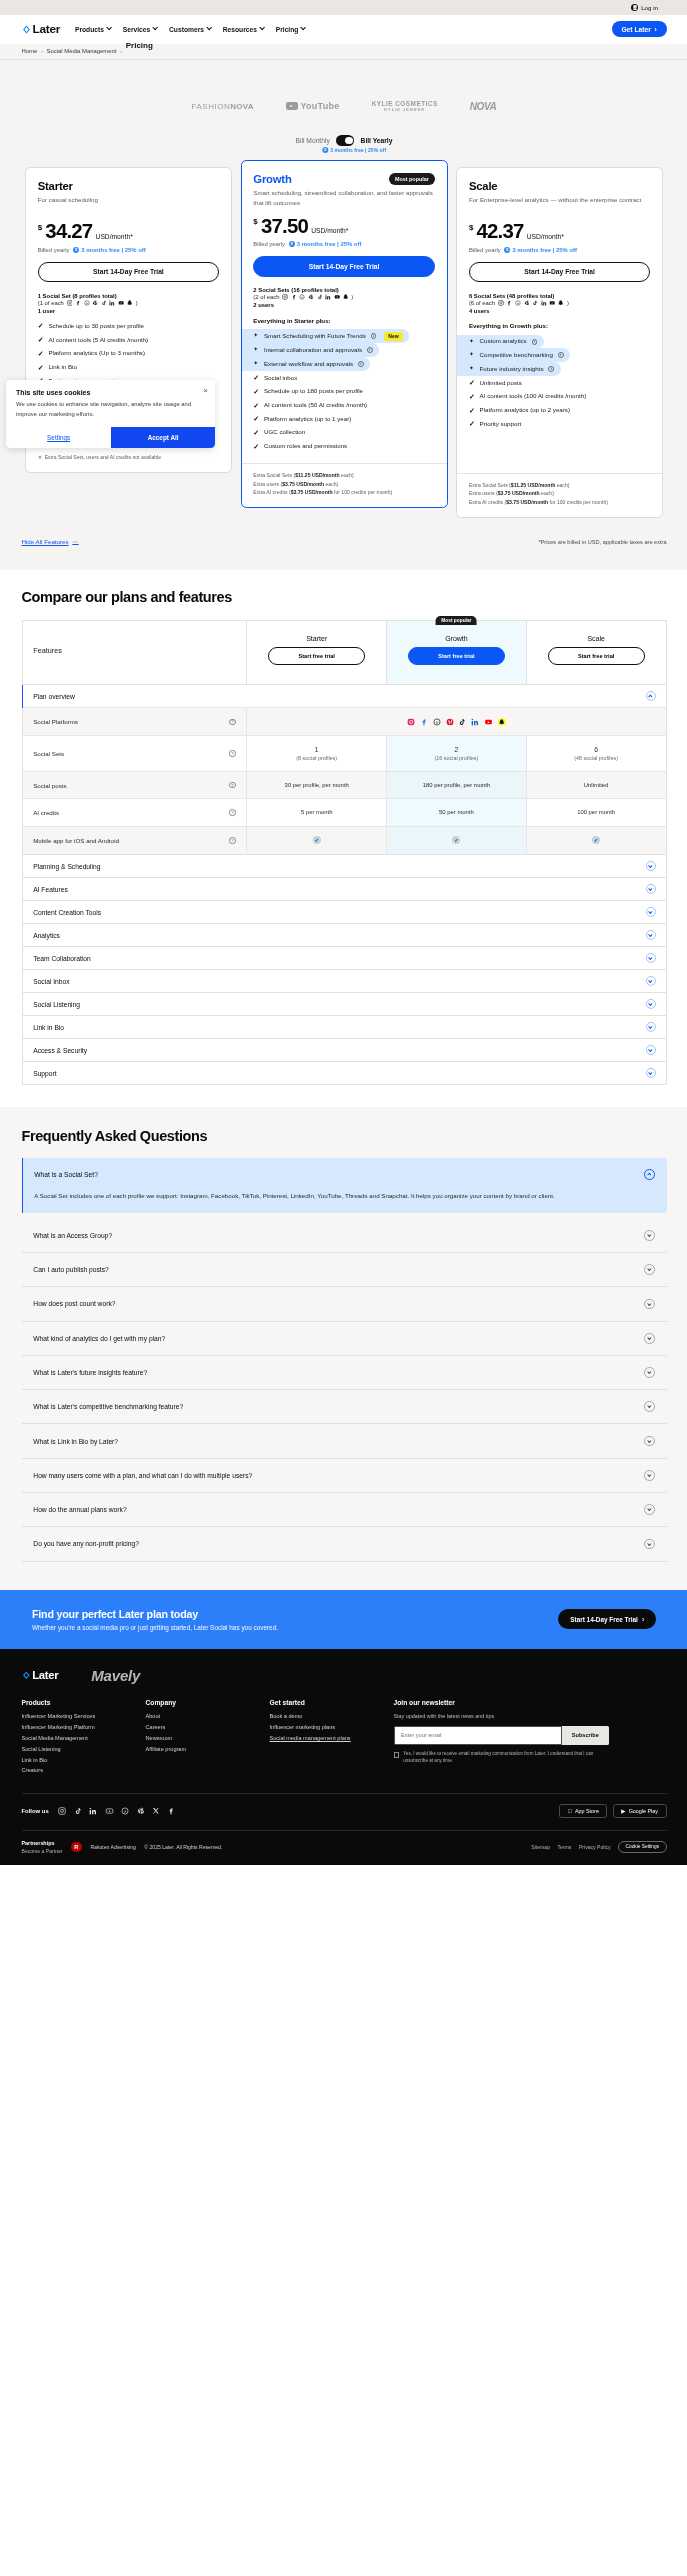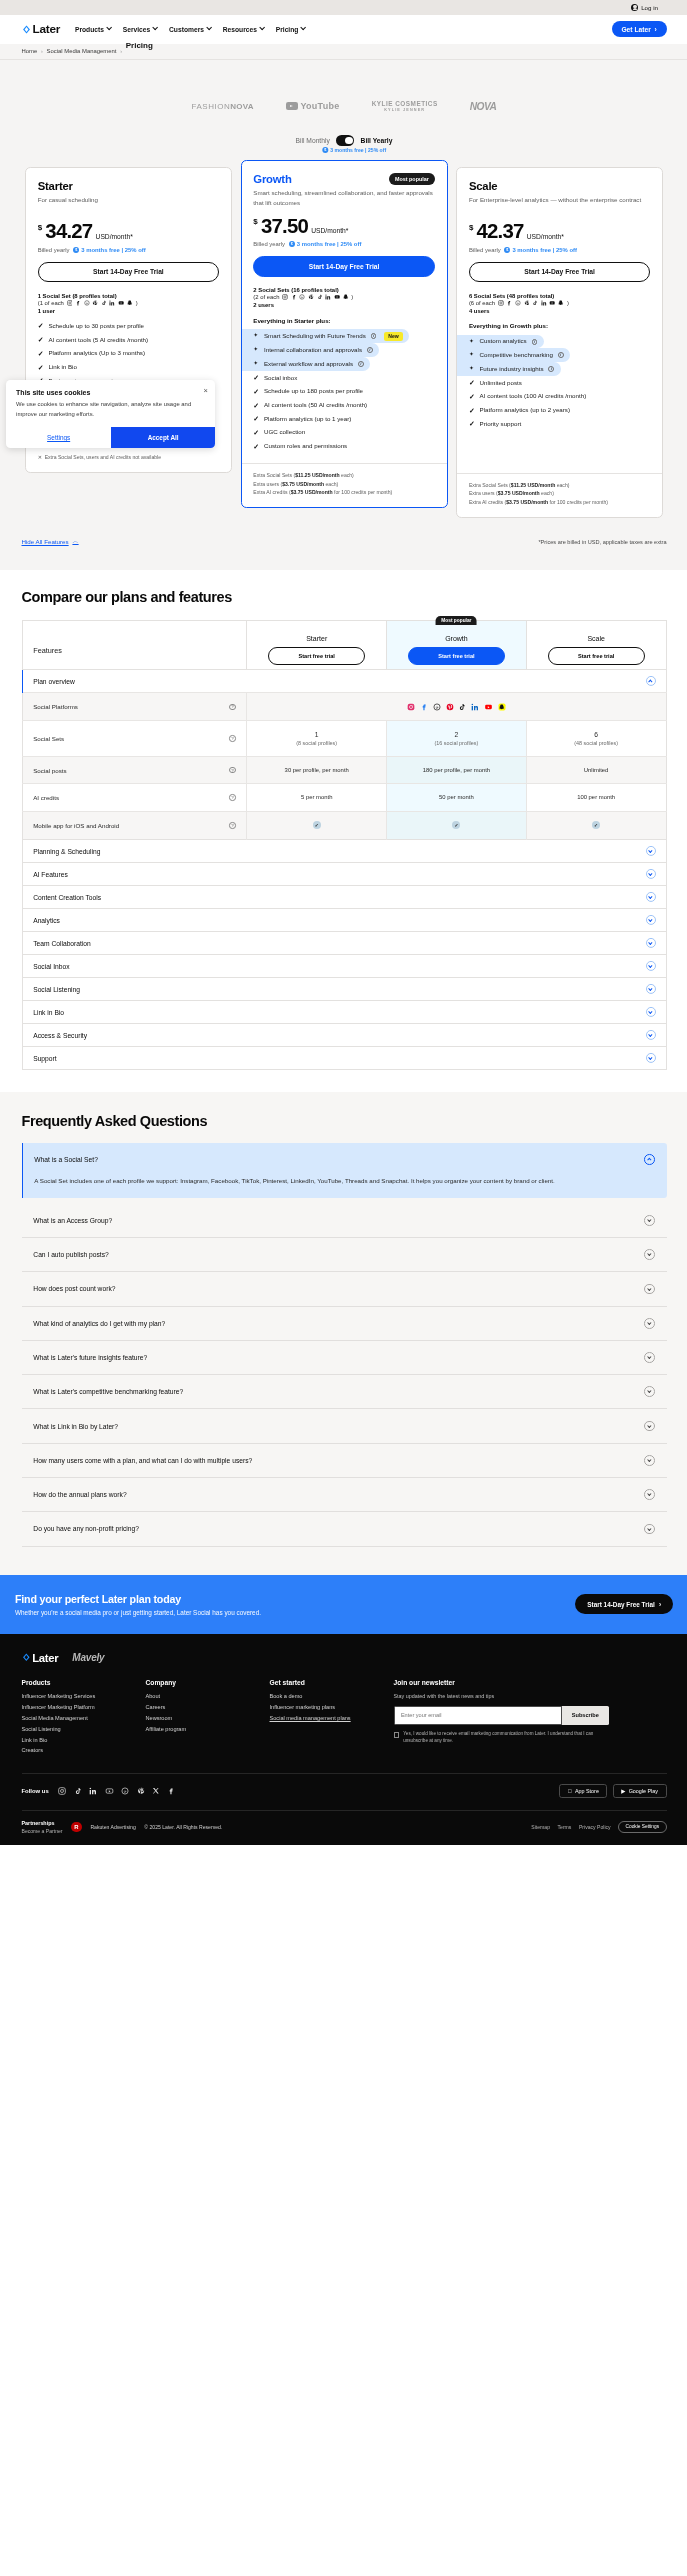--- a/index.html
+++ b/index.html
@@ -197,21 +197,21 @@
   }
   .taxnote { font-size: 5.6px; color: #4a4a4a; }
 
   
   .compare { padding: 19.3px 21.5px 21.5px; background: #fff; }
   .compare h2 { font-size: 14.5px; font-weight: 800; letter-spacing: -0.4px; margin-bottom: 15px; }
   .ctable { width: 645px; border: 0.5px solid #e3e1df; border-collapse: collapse; }
   .ctable col.c1 { width: 226px; }
   .ctable col.cc { width: 140px; }
   .thead-cell {
-    padding: 14px 0 4px; text-align: center; vertical-align: middle;
+    padding: 14px 0 19px; text-align: center; vertical-align: middle;
     border-left: 0.5px solid #e3e1df; position: relative; margin-top: 28px;
   }
   .thead-cell.growth { background: #effaff; }
   .feat-label-head { padding-left: 10.7px; font-size: 7.3px; color: #1b1b1b; text-align: left; }
   .plan-col-name { font-size: 7px; font-weight: 500; margin-bottom: 5.4px; }
   .smallcta {
     display: inline-block; width: 97px; padding: 4.8px 0; border-radius: 10.7px;
     border: 0.6px solid #111; background: #fff; font-size: 5.6px; font-weight: 700;
     cursor: pointer; font-family: inherit;
   }
@@ -279,36 +279,36 @@
     width: 10.7px; height: 10.7px; border: 0.5px solid #a9a7a5; border-radius: 50%;
     display: flex; align-items: center; justify-content: center; flex: none;
   }
   .faq-item.open .faq-chev { border-color: #0b57f5; }
   .faq-chev i { width: 2.7px; height: 2.7px; border-right: 0.8px solid #444;
     border-bottom: 0.8px solid #444; transform: rotate(45deg) translate(-0.5px,-0.5px); display: block; }
   .faq-item.open .faq-chev i { border-color: #0b57f5; transform: rotate(-135deg) translate(-0.5px,-0.5px); }
 
   
   .band {
-    background: #2d7ff9; color: #fff; padding: 18px 15px;
+    background: #2d7ff9; color: #fff; padding: 18px 32px;
     display: flex; align-items: center; justify-content: space-between;
   }
   .band h3 { font-size: 10.7px; font-weight: 800; letter-spacing: -0.2px; }
   .band p { font-size: 6.4px; margin-top: 4.3px; opacity: .97; }
   .band-btn {
     background: #0a0a0a; color: #fff; border: none; border-radius: 13px;
     padding: 6.4px 11.8px; font-size: 6.4px; font-weight: 700; cursor: pointer;
     font-family: inherit; display: flex; align-items: center; gap: 4.3px;
   }
 
   
   footer { background: #0a0a0a; color: #fff; padding: 18px 21.5px 0; }
   .f-logos { display: flex; align-items: center; gap: 14px; margin-bottom: 15px; }
   .f-later { display: flex; align-items: center; gap: 2.1px; font-size: 11.3px; font-weight: 800; letter-spacing: -0.3px;}
-  .f-mavely { font-size: 10px; font-weight: 700; color: #b7b7b7; letter-spacing: -0.2px; font-style: italic;}
+  .f-mavely { font-size: 15px; font-weight: 700; color: #b7b7b7; letter-spacing: -0.2px; font-style: italic; margin-left: 19px;}
   .f-cols { display: flex; gap: 0; padding-bottom: 15px; }
   .f-col { width: 124px; }
   .f-col.news { width: 247px; }
   .f-col h4 { font-size: 6.7px; font-weight: 700; margin-bottom: 7.5px; }
   .f-col ul { list-style: none; }
   .f-col li { font-size: 5.6px; color: #d2d2d2; margin-bottom: 4.8px; cursor: pointer; }
   .f-col li.ul { text-decoration: underline; }
   .news-sub { font-size: 5.4px; color: #bdbdbd; margin-bottom: 6.4px; }
   .news-form { display: flex; gap: 0; max-width: 215px; }
   .news-form input {

